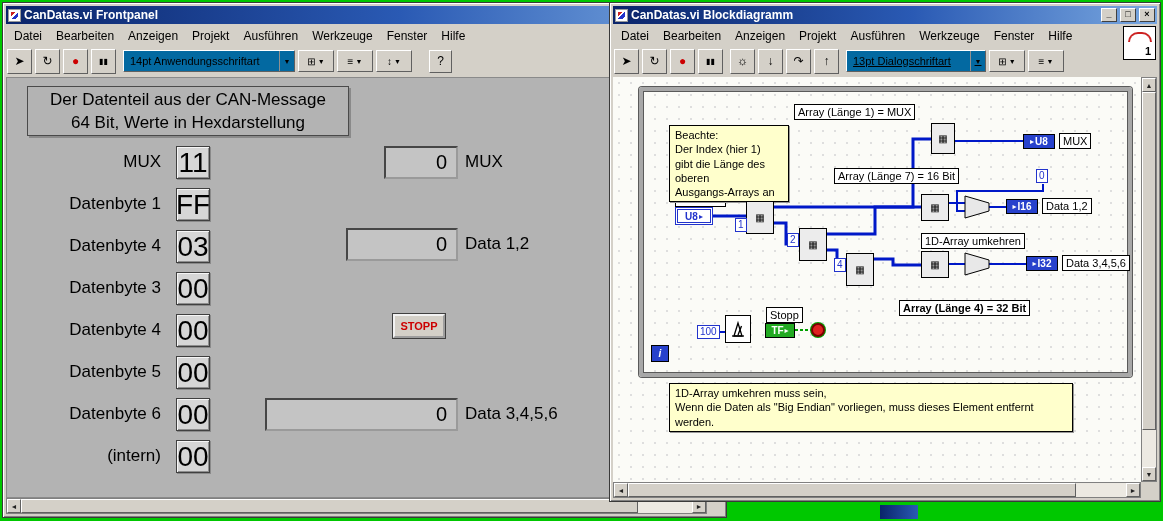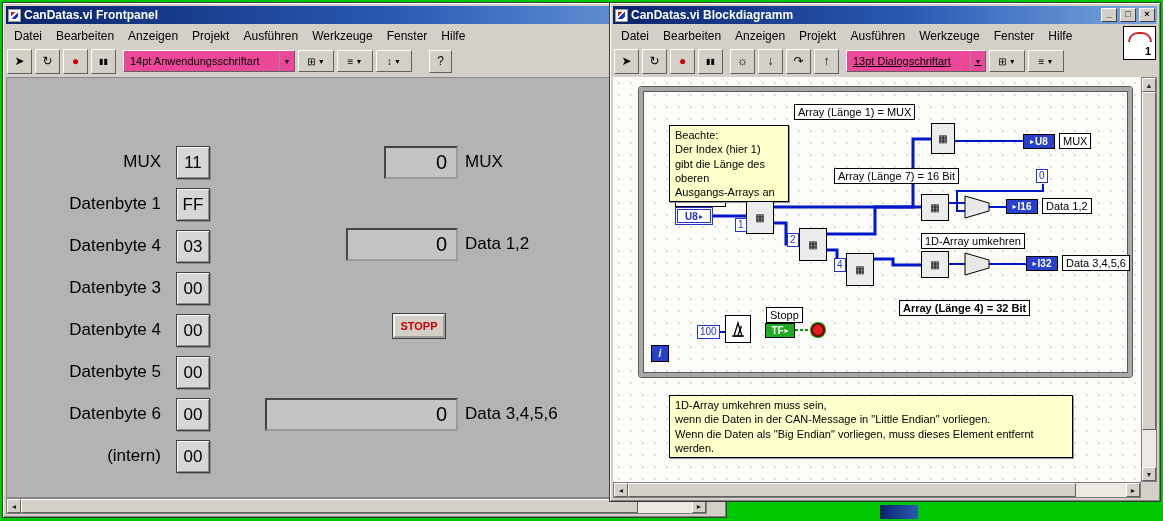--- a/index.html
+++ b/index.html
@@ -20,21 +20,21 @@
   .cap-btn { width:16px; height:14px; background:#d4d0c8; border:1px solid;
              border-color:#fff #404040 #404040 #fff; font-size:9px; line-height:11px;
              text-align:center; color:#000; font-weight:bold; flex:0 0 auto; }
   .menubar { position:absolute; left:4px; top:23px; height:19px; display:flex; align-items:center; font-size:12px; color:#000; }
   .menu-item { padding:2px 7px; white-space:nowrap; }
   .toolbar { position:absolute; left:4px; top:43px; height:30px; display:flex; align-items:center; gap:3px; }
   .tool-btn { width:25px; height:25px; border:1px solid; border-color:#fff #606060 #606060 #fff;
               background:#d4d0c8; display:flex; align-items:center; justify-content:center;
               font-size:12px; color:#000; }
   .font-combo { height:22px; border:1px solid; border-color:#fff #606060 #606060 #fff;
-                background:#ec4899; display:flex; align-items:center; font-size:11px;
+                background:#0369a1; display:flex; align-items:center; font-size:11px;
                 padding-left:6px; white-space:nowrap; }
   .combo-arrow { width:15px; align-self:stretch; margin-left:auto; border-left:1px solid #909090;
                  display:flex; align-items:center; justify-content:center; font-size:7px; }
   .icon-combo { width:36px; height:22px; border:1px solid; border-color:#fff #606060 #606060 #fff;
                 background:#d4d0c8; display:flex; align-items:center; justify-content:center;
                 gap:2px; font-size:10px; }
   .vi-icon { position:absolute; top:23px; right:4px; width:33px; height:34px; background:#fff;
              border:1px solid #000; font-size:11px; }
   .vi-squiggle { position:absolute; left:4px; top:5px; width:24px; height:10px;
                  border:2px solid #cc2222; border-bottom:none; border-radius:10px 10px 0 0; }
@@ -51,21 +51,21 @@
   
   .fp-canvas { position:absolute; left:3px; top:74px; right:19px; bottom:19px;
                background:#b3b3b3; border:1px solid #8a8a8a; overflow:hidden; }
   .fp-header { position:absolute; border:1px solid #4a4a4a; background:#b3b3b3;
                box-shadow:2px 2px 0 #8a8a8a; font-size:17px; line-height:23px;
                text-align:center; padding:1px 4px; color:#000; }
   .fp-label { position:absolute; font-size:17px; color:#000; white-space:nowrap; }
   .fp-label.right { text-align:right; }
   .hexbox { position:absolute; background:#d6d6d6; border:1px solid #404040;
             box-shadow: inset 1px 1px 0 #f6f6f6, inset -1px -1px 0 #8e8e8e, 1px 1px 0 #8a8a8a;
-            font-size:17px; color:#000; display:flex; align-items:center; justify-content:center; }
+            font-size:28px; color:#000; display:flex; align-items:center; justify-content:center; }
   .indbox { position:absolute; background:#c4c4c4; border:2px inset #9a9a9a;
             font-size:20px; color:#000; display:flex; align-items:center; justify-content:flex-end;
             padding-right:9px; }
   .stopp-btn { position:absolute; background:#d4d0c8; border:2px outset #f2f2f2; outline:1px solid #404040;
                color:#cc0000; font-weight:bold; font-size:11px;
                display:flex; align-items:center; justify-content:center; }
 
   
   .bd-canvas { position:absolute; left:3px; top:74px; right:19px; bottom:19px;
                background:#fbfbf7;
@@ -156,20 +156,24 @@
       <div class="icon-combo">
         <span>↕</span>
         <span style="font-size:7px;">▼</span>
       </div>
       <button class="tool-btn" style="margin-left:14px; width:23px; height:23px;">
           <span>?</span>
         </button>
     </div>
 
     <div class="fp-canvas">
+      <div class="fp-header" style="left:20px; top:8px; width:322px; height:50px;">
+        <div>Der Datenteil aus der CAN-Message</div>
+        <div>64 Bit, Werte in Hexdarstellung</div>
+      </div>
 
       <div class="fp-label right" style="left:0; width:154px; top:74px;">MUX</div>
       <div class="hexbox" style="left:169px; top:68px; width:34px; height:33px;">11</div>
 
       <div class="fp-label right" style="left:0; width:154px; top:116px;">Datenbyte 1</div>
       <div class="hexbox" style="left:169px; top:110px; width:34px; height:33px;">FF</div>
 
       <div class="fp-label right" style="left:0; width:154px; top:158px;">Datenbyte 4</div>
       <div class="hexbox" style="left:169px; top:152px; width:34px; height:33px;">03</div>
 
@@ -314,23 +318,22 @@
       <div class="bd-label" style="left:286px; top:223px;font-weight:bold;">Array (Länge 4) = 32 Bit</div>
       <div class="bd-label" style="left:62px; top:114px;">1DArrU8</div>
       <div class="bd-label" style="left:153px; top:230px;">Stopp</div>
 
       <div class="bd-comment" style="left:56px; top:48px; width:120px;">
         <div>Beachte:</div>
         <div>Der Index (hier 1)</div>
         <div>gibt die Länge des oberen</div>
         <div>Ausgangs-Arrays an</div>
       </div>
-      <div class="bd-comment" style="left:56px; top:318px; width:404px;">
+      <div class="bd-comment" style="left:56px; top:306px; width:404px;">
         <div>1D-Array umkehren muss sein,</div>
-        <div>wenn die Daten in der CAN-Message in "Little Endian" vorliegen.</div>
         <div>Wenn die Daten als "Big Endian" vorliegen, muss dieses Element entfernt werden.</div>
       </div>
 
       <div class="bd-node" style="left:318px; top:46px; width:24px; height:31px;">
         <span>▦</span>
       </div>
       <div class="bd-node" style="left:133px; top:124px; width:28px; height:33px;">
         <span>▦</span>
       </div>
       <div class="bd-node" style="left:186px; top:151px; width:28px; height:33px;">

